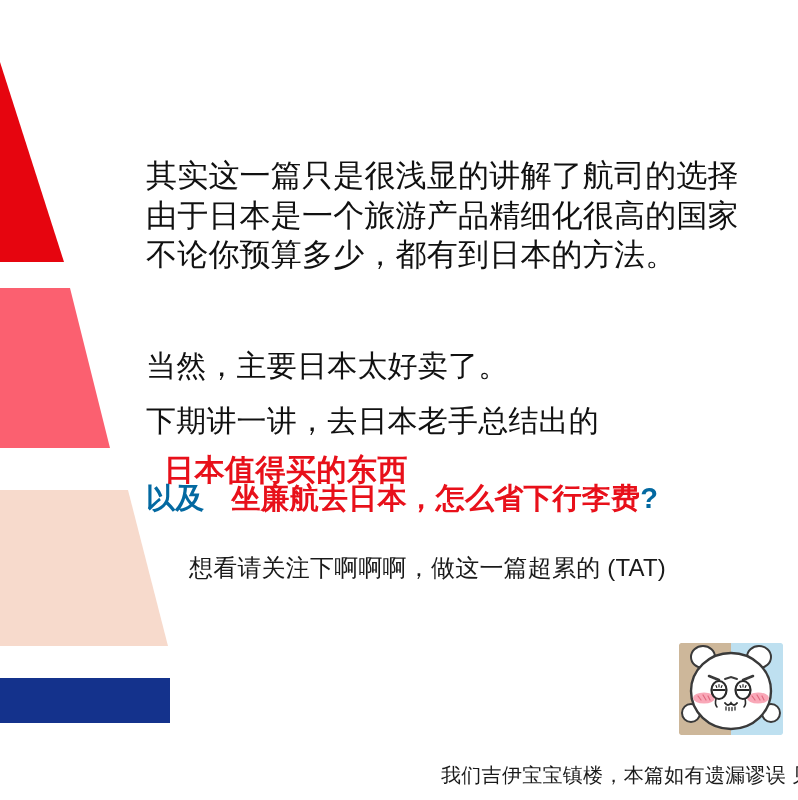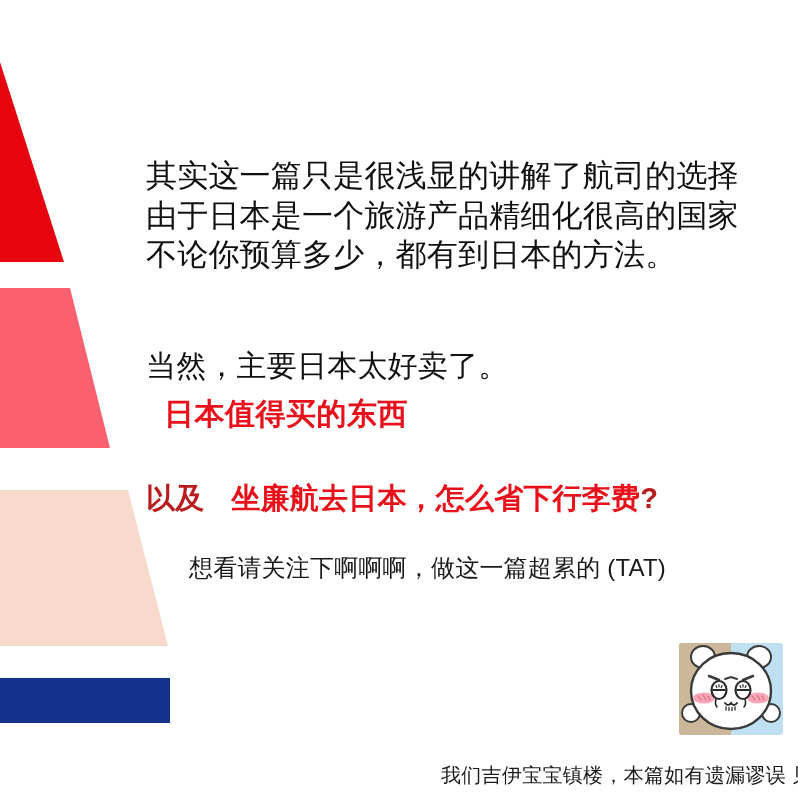--- a/index.html
+++ b/index.html
@@ -69,21 +69,21 @@
     margin-top: 10px;
     letter-spacing: 0.5px;
   }
 
   .para-question {
     left: 146px;
     top: 480px;
     font-size: 29px;
     font-weight: 700;
   }
-  .para-question .blk { color: #b91c1c; }
+  .para-question .blk { color: #0369a1; }
   .para-question .red { color: #E8101A; margin-left: 27px; }
 
   .para-note {
     left: 189px;
     top: 553px;
     font-size: 24px;
     font-weight: 400;
     color: #1a1a1a;
   }
 
@@ -124,20 +124,21 @@
   <div class="text-col">
 
     <div class="para para-intro">
       <span class="line">其实这一篇只是很浅显的讲解了航司的选择</span>
       <span class="line">由于日本是一个旅游产品精细化很高的国家</span>
       <span class="line">不论你预算多少，都有到日本的方法。</span>
     </div>
 
     <div class="para para-second">
       <span class="line">当然，主要日本太好卖了。</span>
+      <span class="line">下期讲一讲，去日本老手总结出的</span>
       <span class="line-highlight">日本值得买的东西</span>
     </div>
 
     <div class="para para-question">
       <span class="blk">以及</span><span class="red">坐廉航去日本，怎么省下行李费</span><span class="blk">?</span>
     </div>
 
     <div class="para para-note">想看请关注下啊啊啊，做这一篇超累的 (TAT)</div>
 
     <div class="caption">我们吉伊宝宝镇楼，本篇如有遗漏谬误 见谅</div>

